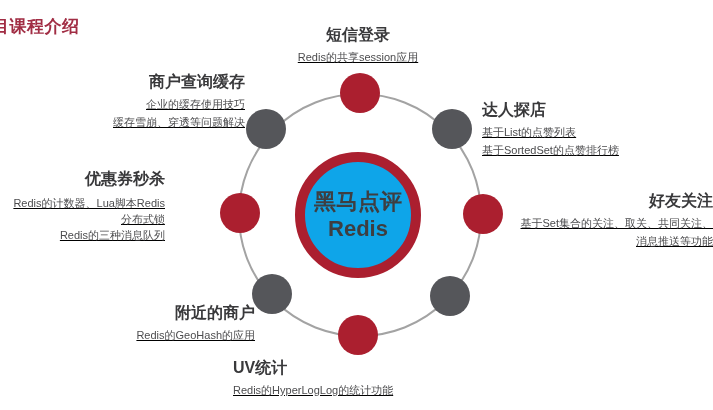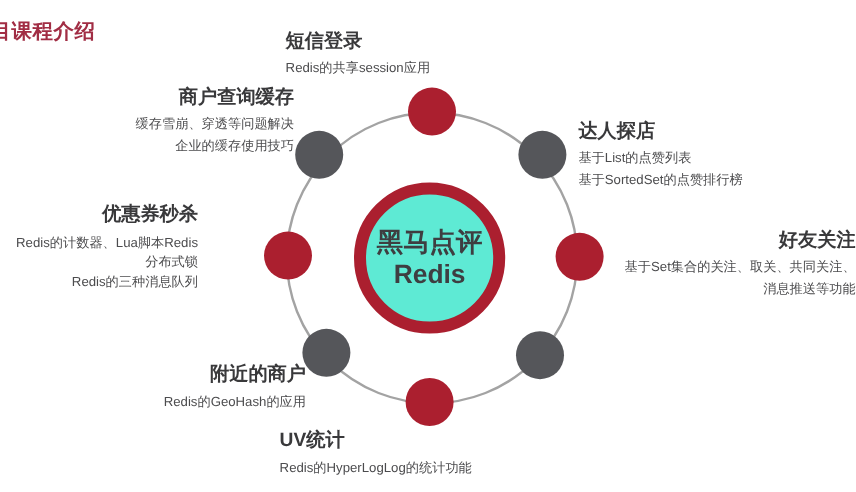--- a/index.html
+++ b/index.html
@@ -23,21 +23,21 @@
     border:2px solid var(--orbit,#A3A3A3);
     border-radius:50%;
     box-sizing:border-box;
   }
   .center-circle{
     position:absolute;left:295px;top:152px;
     width:126px;height:126px;
     border:10px solid var(--red,#AB1F2F);
     border-radius:50%;
     box-sizing:border-box;
-    background:#5eead4;
+    background:#0ea5e9;
     display:flex;flex-direction:column;
     align-items:center;justify-content:center;
   }
   .center-line1{font-size:22px;font-weight:700;color:#3E3E41;line-height:1.15;}
   .center-line2{font-size:22px;font-weight:700;color:#3E3E41;line-height:1.15;margin-top:2px;}
   .dot{
     position:absolute;width:40px;height:40px;border-radius:50%;
     background:#888;
   }
   .dot-0{left:340px;top:73px;}   
@@ -46,26 +46,26 @@
   .dot-3{left:430px;top:276px;}  
   .dot-4{left:338px;top:315px;}  
   .dot-5{left:252px;top:274px;}  
   .dot-6{left:220px;top:193px;}  
   .dot-7{left:246px;top:109px;}  
   .label{position:absolute;}
   .node-title{
     font-size:16px;font-weight:700;color:#39393B;line-height:20px;
     white-space:nowrap;
   }
-  .node-desc{margin-top:3px;}
+  .node-desc{margin-top:3px;text-decoration:underline;}
   .desc-line{
     font-size:11px;color:#4C4C4E;line-height:18px;white-space:nowrap;
   }
   
-  .lbl-0{left:238px;top:25px;width:240px;text-align:left;}   
+  .lbl-0{left:238px;top:25px;width:240px;text-align:center;}   
   .lbl-1{left:482px;top:100px;width:231px;text-align:left;}     
   .lbl-2{left:514px;top:191px;width:199px;text-align:right;}    
   .lbl-3{left:478px;top:294px;width:235px;text-align:left;}    
   .lbl-4{left:233px;top:358px;width:240px;text-align:left;}  
   .lbl-5{left:15px;top:303px;width:240px;text-align:right;}    
   .lbl-6{left:-70px;top:169px;width:235px;text-align:right;}   
   .lbl-6 .node-desc{margin-top:6px;}
   .lbl-6 .desc-line{line-height:16px;}
   .lbl-7{left:5px;top:72px;width:240px;text-align:right;}      
 </style>
@@ -135,18 +135,18 @@
     <div class="node-desc">
       <div class="desc-line">Redis的计数器、Lua脚本Redis</div>
       <div class="desc-line">分布式锁</div>
       <div class="desc-line">Redis的三种消息队列</div>
     </div>
   </div>
 
   <div class="label lbl-7">
     <div class="node-title">商户查询缓存</div>
     <div class="node-desc">
+      <div class="desc-line">企业的缓存使用技巧</div>
       <div class="desc-line">缓存雪崩、穿透等问题解决</div>
-      <div class="desc-line">企业的缓存使用技巧</div>
     </div>
   </div>
 
 </div>
 
 </body></html>

